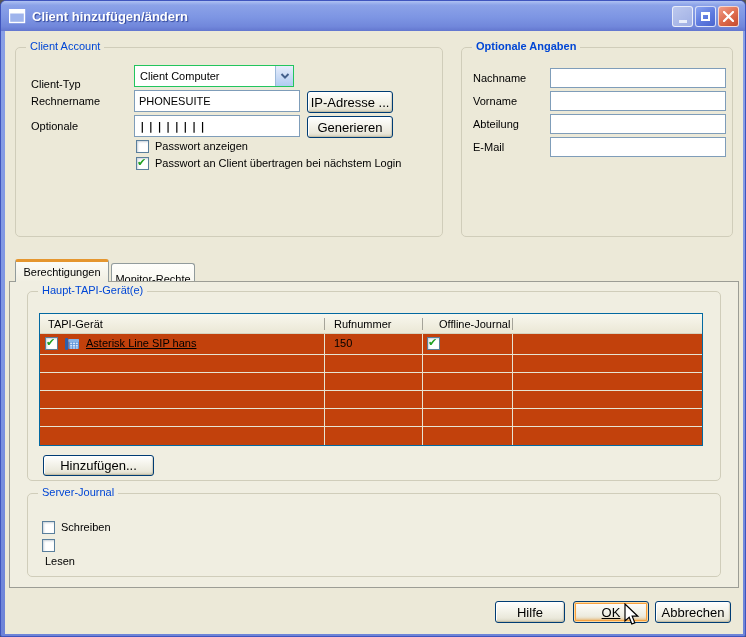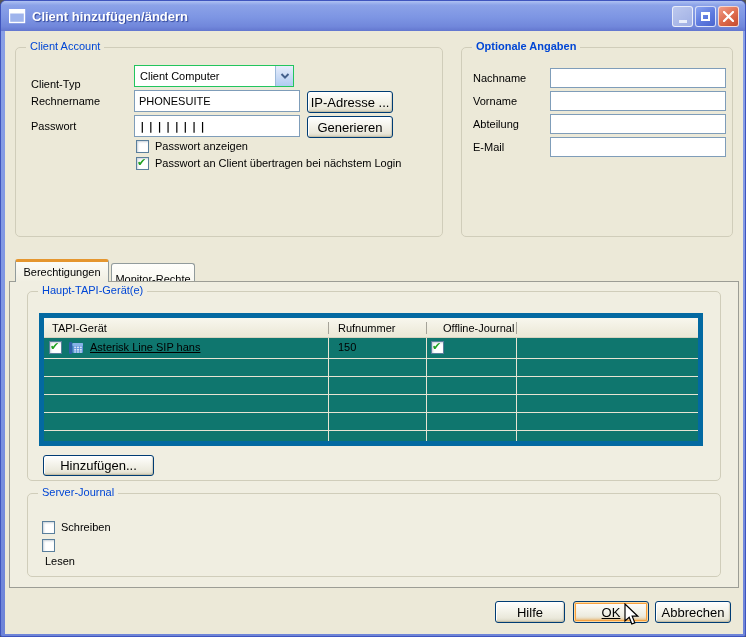--- a/index.html
+++ b/index.html
@@ -105,21 +105,21 @@
   .tab.active{
     background:linear-gradient(180deg,#FCFCF7 0%,#F0EEE1 100%);
     border-top:3px solid #E5962E; z-index:3;
   }
   .tab-page{
     position:absolute; background:#F0EEE1; border:1px solid #9C9D95; z-index:1;
   }
 
   
   .tapi-table{
-    position:absolute; border:5px solid #0369a1; background:#0f766e;
+    position:absolute; border:1px solid #0369a1; background:#c2410c;
   }
   .t-head{
     position:absolute; left:0; top:0; right:0; height:20px;
     background:linear-gradient(180deg,#F8F7EE 0%,#ECE9D8 90%);
     border-bottom:1px solid #D6D3C0; display:flex; align-items:center;
   }
   .t-tick{ position:absolute; top:4px; width:1px; height:12px; background:#A5A399; }
   .t-vline{ position:absolute; top:20px; bottom:0; width:1px; background:#E7E4D3; }
   .t-hline{ position:absolute; left:0; right:0; height:1px; background:#E7E4D3; }
   .t-hcell{ position:absolute; top:0; height:20px; display:flex; align-items:center; }
@@ -171,21 +171,21 @@
           </svg>
       </span>
     </div>
 
     <span class="lbl" style="left:26px; top:64px;">Rechnername</span>
     <input class="textbox" style="left: 129px; top: 59px; width: 166px;" value="PHONESUITE">
     <div class="btn" style="left:302px; top:60px; width:86px;">
       <span>IP-Adresse ...</span>
     </div>
 
-    <span class="lbl" style="left:26px; top:89px;">Passwort</span>
+    <span class="lbl" style="left:26px; top:89px;">Optionale</span>
     <input class="textbox pw" style="left: 129px; top: 84px; width: 166px;" value="||||||||">
     <div class="btn" style="left:302px; top:85px; width:86px;">
       <span>Generieren</span>
     </div>
 
     <span class="cb" style="left:131px; top:109px;"></span>
     <span class="cb-label" style="left:150px; top:109px;">Passwort anzeigen</span>
 
     <span class="cb checked" style="left:131px; top:126px;"></span>
     <span class="cb-label" style="left:150px; top:126px;">Passwort an Client übertragen bei nächstem Login</span>

